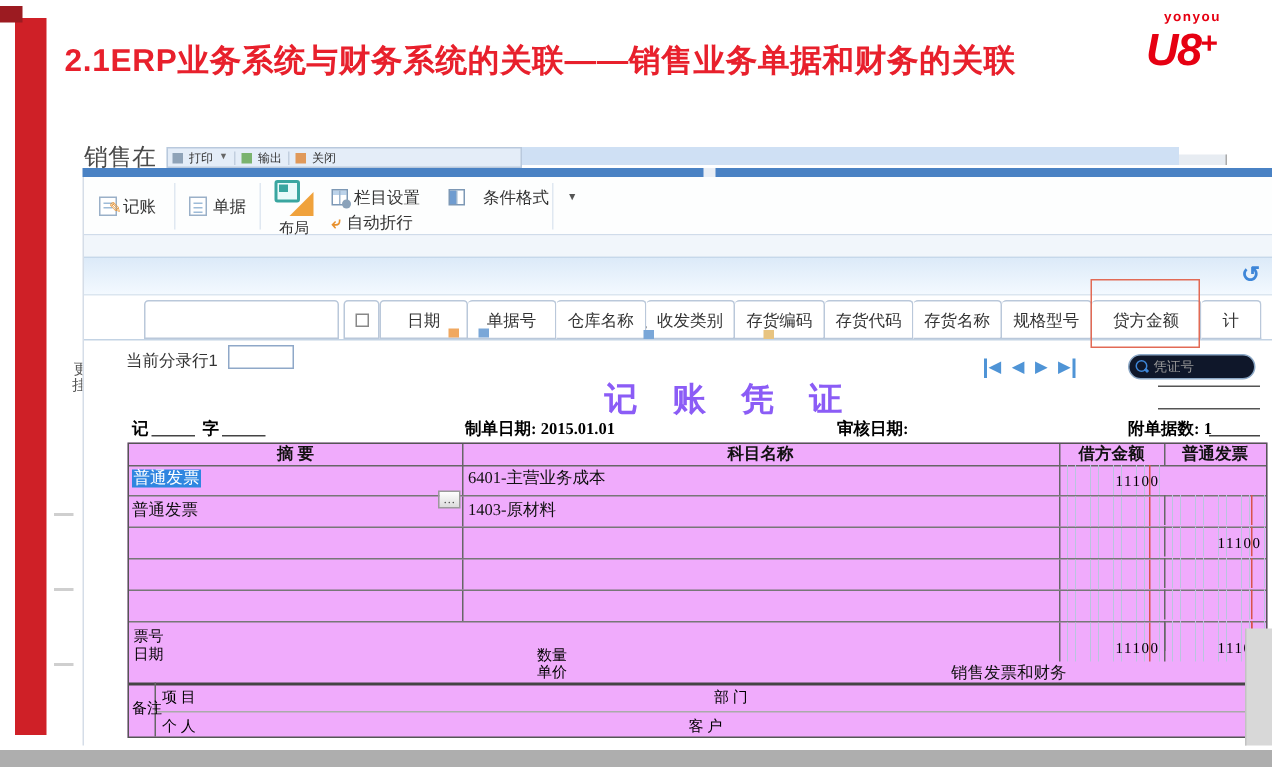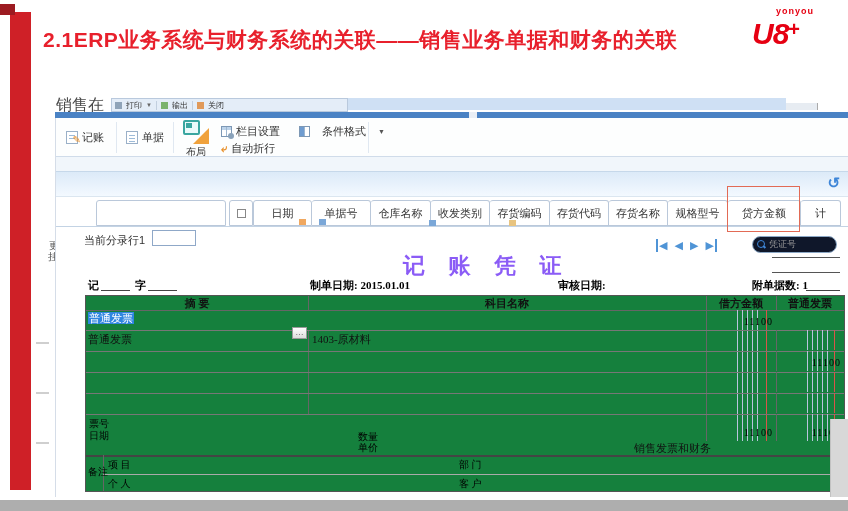--- a/index.html
+++ b/index.html
@@ -6,21 +6,21 @@
   html,body { background:#fff; }
   body { font-family:"Liberation Sans", sans-serif; }
   #slide { position:relative; width:848px; height:511px; background:#fff; overflow:hidden; }
 
   
   .red-bar   { position:absolute; left:10px; top:12px; width:21px; height:478px; background:#cf2027; }
   .red-sq    { position:absolute; left:0;  top:4px;  width:15px; height:11px; background:#9c1b21; }
   .slide-title { position:absolute; left:43px; top:26px; font-size:21px; font-weight:bold; color:#e8202c; letter-spacing:0.5px; }
   .logo      { position:absolute; left:752px; top:6px; width:90px; text-align:left; color:#e60012; }
   .logo .brand { font-size:9px; font-weight:bold; letter-spacing:1px; display:block; margin-left:24px; }
-  .logo .prod  { font-size:30px; font-weight:bold; font-style:italic; line-height:26px; letter-spacing:-1px; }
+  .logo .prod  { font-size:30px; font-weight:bold; font-style:italic; line-height:26px; letter-spacing:-1px;margin-left:12px; }
   .logo .plus  { font-size:20px; font-weight:bold; vertical-align:8px; font-style:normal; }
   .subtitle  { position:absolute; left:56px; top:64px; font-size:17px; font-weight:bold; color:#3a3a3a; font-family:"Liberation Serif", serif; }
   .frag-text { position:absolute; left:56px; top:95px; font-size:16px; color:#4a4a4a; font-family:"Liberation Serif", serif; }
   .left-frag { position:absolute; font-size:10px; color:#555; width:14px; overflow:hidden; white-space:nowrap; }
   .margin-dash { position:absolute; width:13px; height:2px; background:#cfcfcf; }
 
   
   .mini-strip { position:absolute; left:111px; top:98px; width:237px; height:14px; background:#e4edf8; border:1px solid #b9c9dd; display:flex; align-items:center; font-size:8px; color:#333; padding:0 3px; gap:4px; }
   .mini-ic { display:inline-block; width:7px; height:7px; }
   .mini-sep { width:1px; height:9px; background:#c2cfdf; }
@@ -80,21 +80,21 @@
   .mag::after { content:""; position:absolute; left:6px; top:6px; width:3px; height:1.5px; background:#3e86d8; transform:rotate(45deg); }
   .search-ph { font-size:9px; color:#999; }
   .blank-line { position:absolute; height:1px; background:#555; }
 
   
   .v { font-family:"Liberation Serif", serif; color:#111; }
   .v-title { position:absolute; left:403px; top:251px; font-size:22px; font-weight:bold; letter-spacing:9px; color:#8b5cf6; }
   .v-meta { position:absolute; font-size:11px; font-weight:bold; color:#000; }
   .u-line { position:absolute; height:1px; background:#444; }
 
-  .vtable { position:absolute; left:85px; top:295px; width:760px; height:197px; border:1px solid #555; background:#15803d; }
+  .vtable { position:absolute; left:85px; top:295px; width:760px; height:197px; border:1px solid #555; background:#f0abfc; }
   .vline { position:absolute; background:#666; }
   .vhead { position:absolute; top:0; height:14px; font-size:11px; font-weight:bold; text-align:center; line-height:14px; }
   .vrows { position:absolute; left:0; top:14px; width:758px; height:105px; }
   .vrow { position:absolute; left:0; width:758px; height:21px; border-bottom:1px solid #777; }
   .cell { position:absolute; top:0; height:100%; font-size:11px; overflow:hidden; }
   .c-sum { left:0; width:222px; padding:1px 2px; }
   .c-acc { left:222px; width:398px; border-left:1px solid #666; padding:1px 3px; }
   .c-deb { left:620px; width:70px; border-left:1px solid #666; }
   .c-cred{ left:690px; width:68px; border-left:1px solid #666; }
   .ruled { background:repeating-linear-gradient(90deg, transparent 0, transparent 4.6px, #b9c4de 4.6px, #b9c4de 5.1px); position:relative; }
@@ -267,20 +267,21 @@
     <div class="vhead" style="left:620px; width:70px;">借方金额</div>
     <div class="vhead" style="left:690px; width:68px;">普通发票</div>
     <div class="vline" style="left:0; top:14px; width:758px; height:1px;"></div>
     <div class="vline" style="left:222px; top:0; width:1px; height:14px;"></div>
     <div class="vline" style="left:620px; top:0; width:1px; height:14px;"></div>
     <div class="vline" style="left:690px; top:0; width:1px; height:14px;"></div>
 
     <div class="vrows" id="voucher-rows">
         <div class="vrow" style="top: 0px;">
           <div class="cell c-sum"><span class="sel">普通发票</span></div>
+          <div class="cell c-acc">6401-主营业务成本</div>
           <div class="cell c-deb ruled">
             <span class="amt">11100</span>
           </div>
           <div class="cell c-cred ruled"></div>
         </div>
         <div class="vrow" style="top: 21px;">
           <div class="cell c-sum"><span>普通发票</span></div>
           <div class="cell c-acc">1403-原材料</div>
           <div class="cell c-deb ruled"></div>
           <div class="cell c-cred ruled">
@@ -320,19 +321,19 @@
         <span class="amt">11100</span>
       </div>
     <div class="words-row">销售发票和财务</div>
 
     <div class="remark-top"></div>
     <div class="remark-v"></div>
     <div class="remark-h"></div>
     <div class="vfoot-label" style="left:2px; top:169px;">备注</div>
     <div class="vfoot-label" style="left:22px; top:162px;">项 目</div>
     <div class="vfoot-label" style="left:22px; top:181px;">个 人</div>
-    <div class="vfoot-label" style="left:373px; top:162px;">部 门</div>
+    <div class="vfoot-label" style="left:390px; top:162px;">部 门</div>
     <div class="vfoot-label" style="left:373px; top:181px;">客 户</div>
   </div>
 
   <div class="right-strip"></div>
   <div class="bottom-bar"></div>
 </div>
 
 </body></html>

